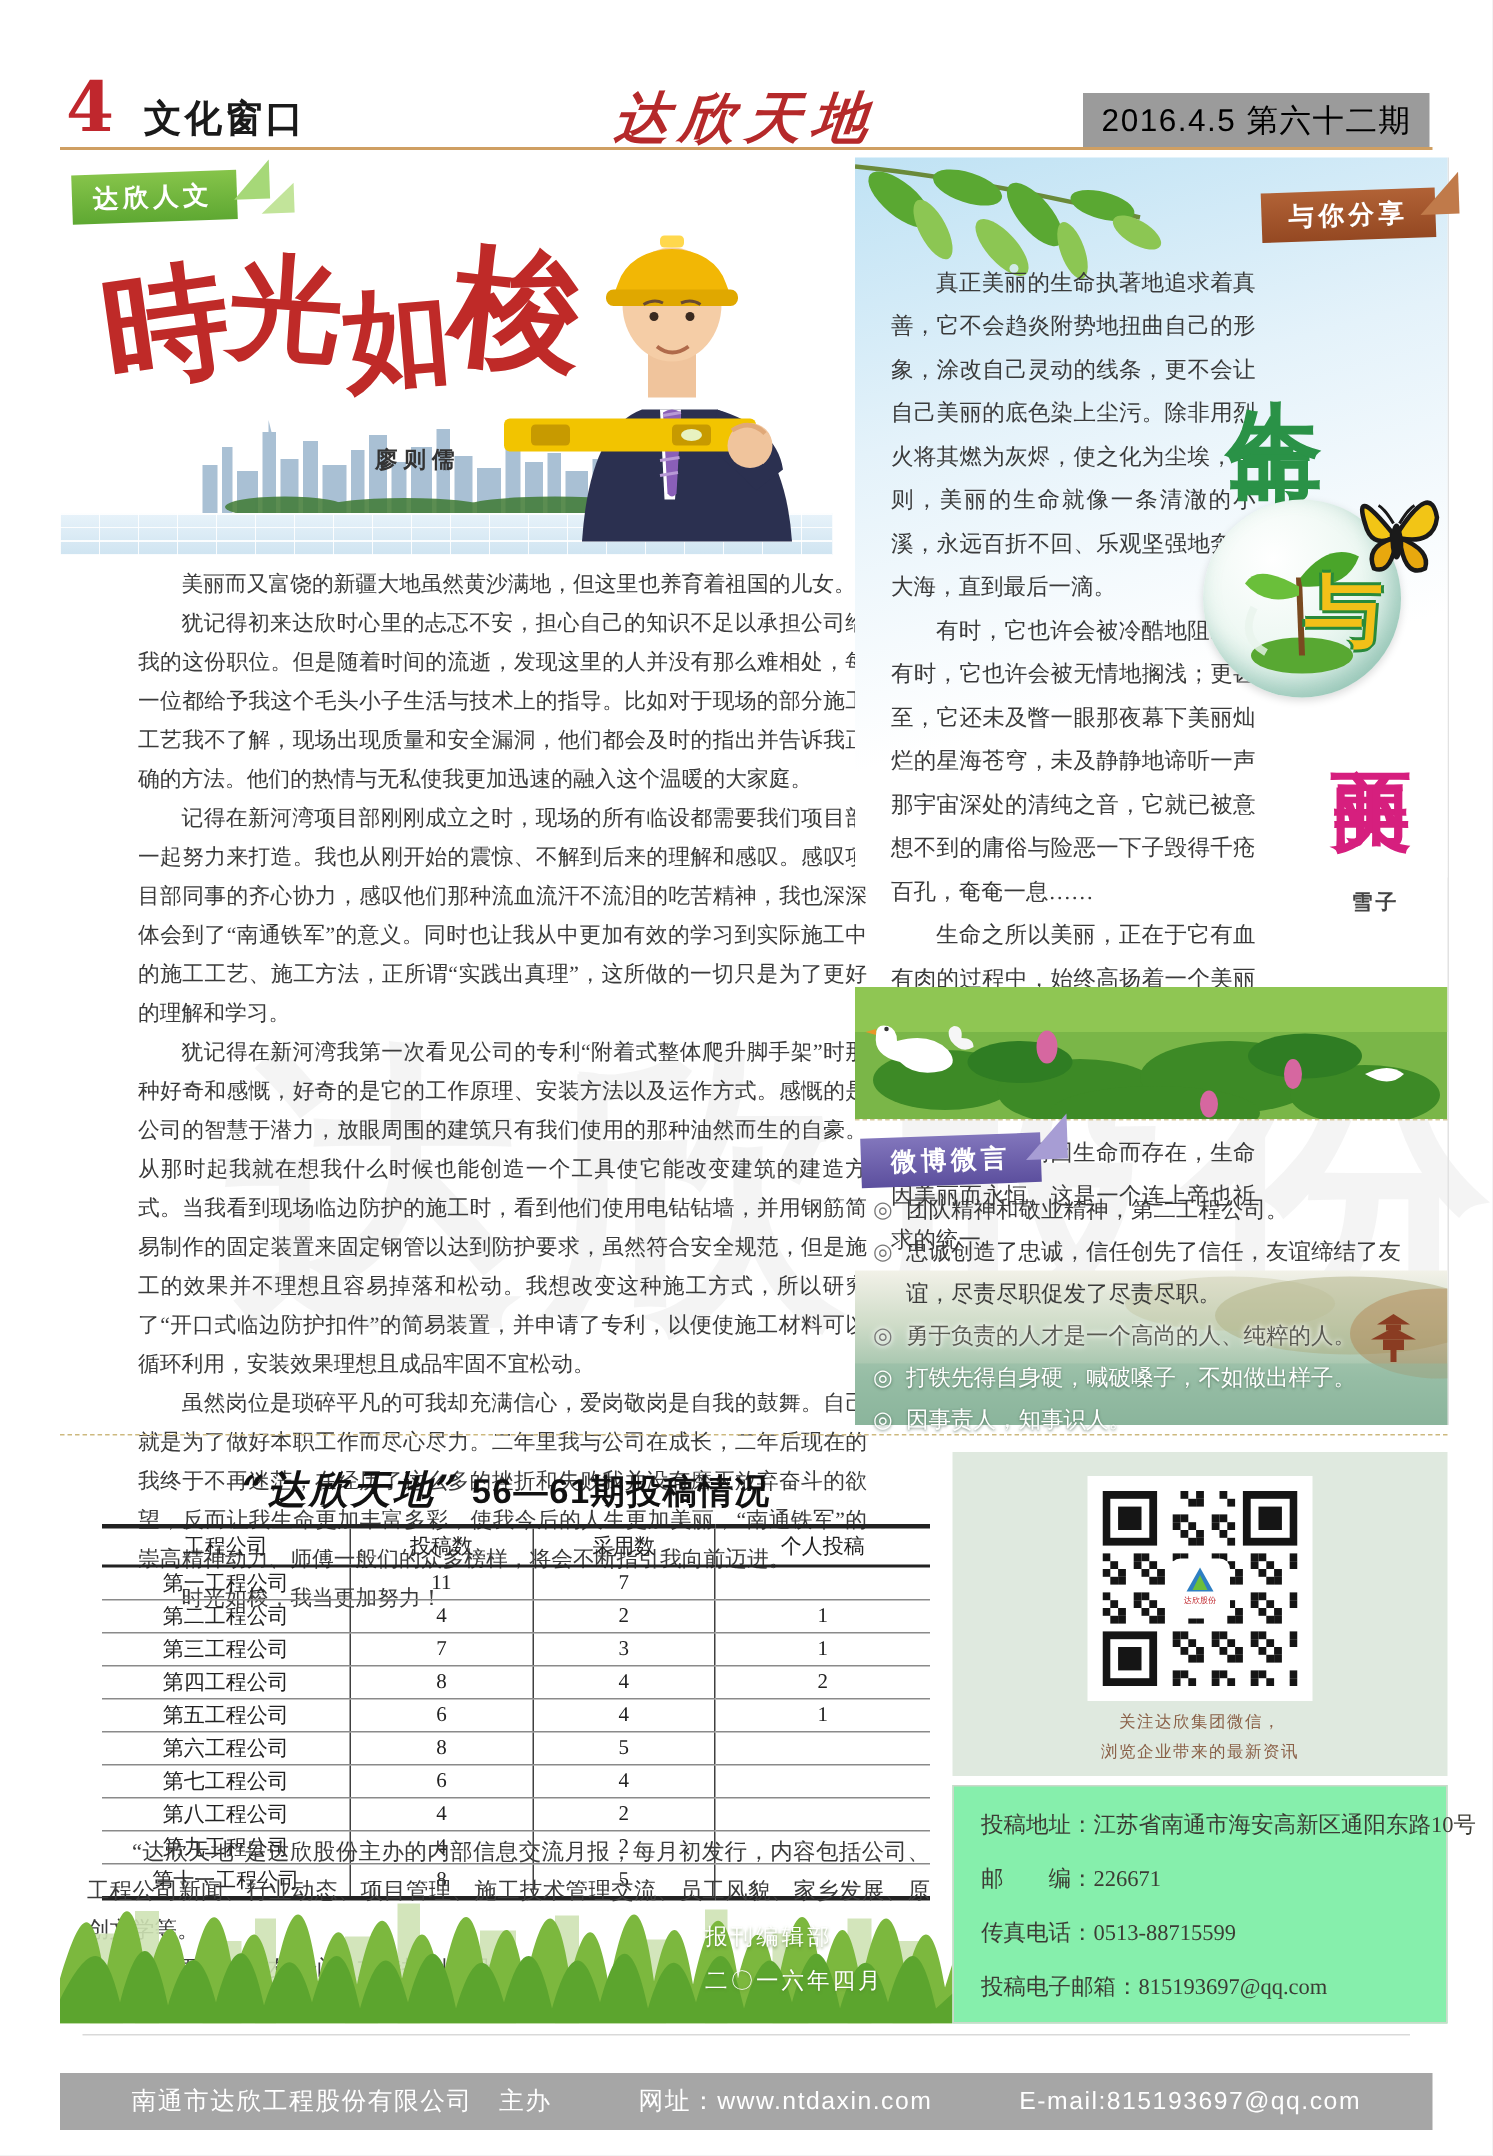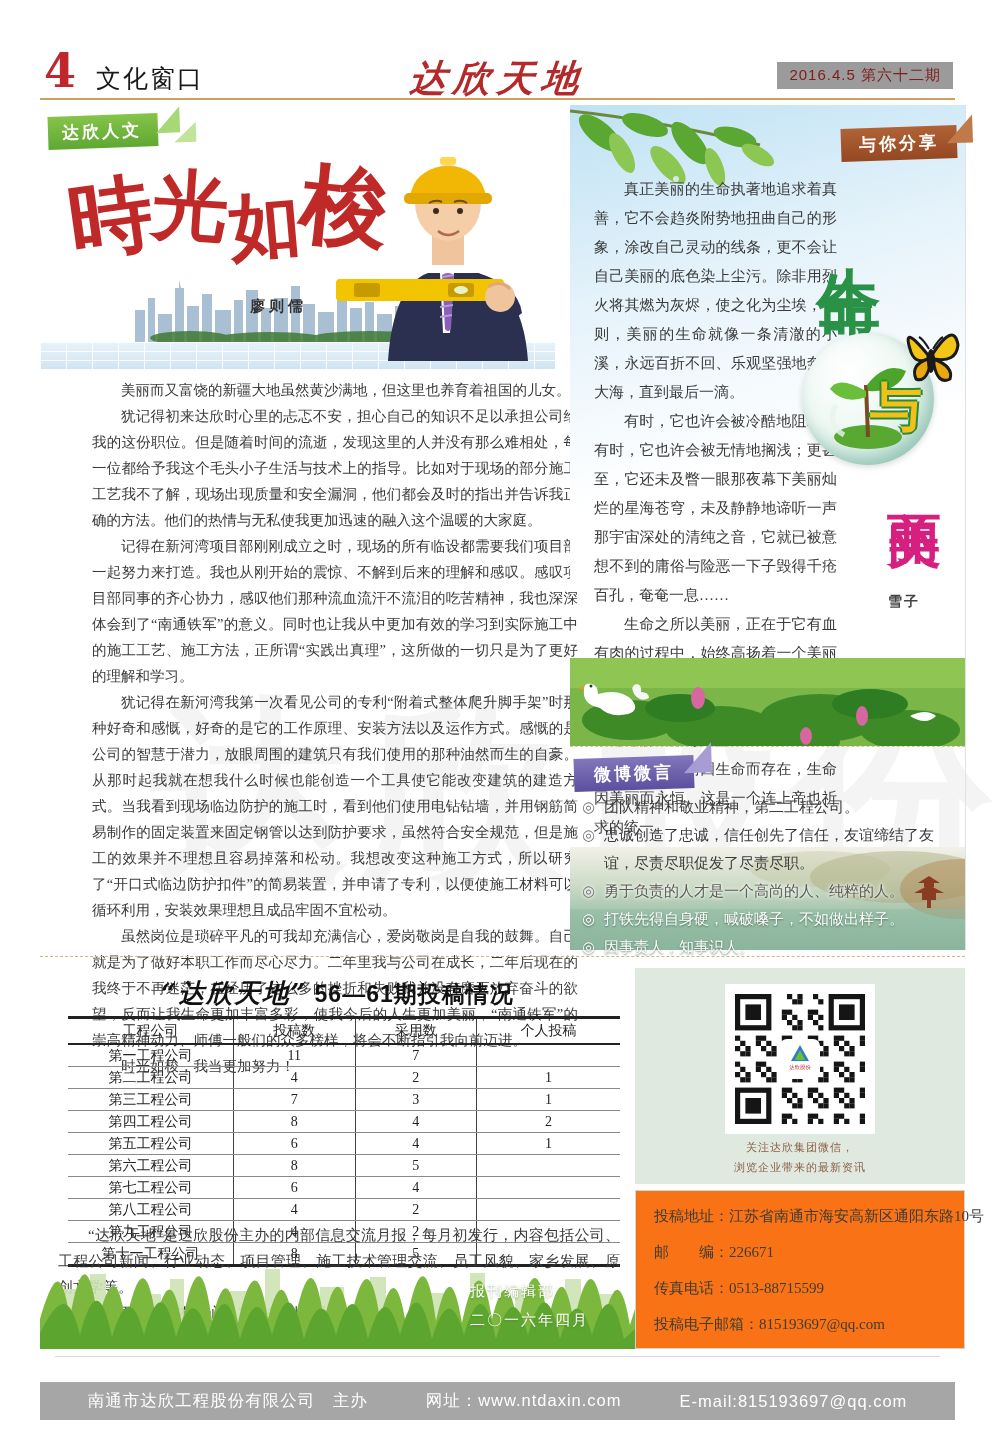--- a/index.html
+++ b/index.html
@@ -1,27 +1,27 @@
 <!DOCTYPE html>
 <html><head>
 <meta charset="utf-8">
 <style>
   html,body{margin:0;padding:0;background:#e9e9e9;}
   .page{position:relative;width:995px;height:1437px;margin:0 auto;background:#ffffff;
         font-family:"Liberation Sans",sans-serif;overflow:hidden;}
   
   .hdr-num{position:absolute;left:44px;top:48px;font-family:"DejaVu Serif",serif;
            font-weight:bold;font-size:46px;color:#c0272d;line-height:1;}
-  .hdr-section{position:absolute;left:96px;top:62px;font-size:25px;font-weight:normal;color:#1a1a1a;
+  .hdr-section{position:absolute;left:96px;top:62px;font-size:25px;font-weight:bold;color:#1a1a1a;
                font-family:"DejaVu Serif",serif;letter-spacing:2px;}
   .hdr-masthead{position:absolute;left:0;right:0;top:54px;text-align:center;
                 font-family:"DejaVu Serif",serif;font-style:italic;font-weight:bold;
                 font-size:37px;color:#b5292a;letter-spacing:7px;transform:skewX(-6deg);}
-  .hdr-issue{position:absolute;right:42px;top:62px;background:#9b9b9b;color:#7f1d1d;
-             font-size:15px;padding:4px 12px;letter-spacing:1px;}
+  .hdr-issue{position:absolute;right:42px;top:62px;background:#9b9b9b;color:#000000;
+             font-size:21px;padding:4px 12px;letter-spacing:1px;}
   .hdr-rule{position:absolute;left:40px;right:40px;top:98px;border-top:2px solid #cf9f62;}
   
   .col-left{position:absolute;left:40px;top:105px;width:515px;height:845px;z-index:2;}
   .col-right{position:absolute;left:570px;top:105px;width:395px;height:845px;
              border-right:1px solid #e2e2e2;z-index:2;}
   
   .watermark{position:absolute;left:150px;top:660px;z-index:1;font-family:"DejaVu Serif",serif;
              font-weight:bold;font-size:200px;letter-spacing:14px;color:rgba(110,110,110,0.08);
              white-space:nowrap;}
   
@@ -72,21 +72,21 @@
          background:radial-gradient(circle at 35% 30%,#ffffff 0%,#eef8f3 45%,#cfe9df 75%,#a8d4c4 100%);
          box-shadow:inset -6px -8px 16px rgba(90,160,140,.45),0 2px 6px rgba(0,0,0,.15);}
   .globe svg{position:absolute;left:14px;top:12px;}
   .vtitle-mid{position:absolute;left:300px;top:268px;font-family:"DejaVu Serif",serif;
               font-weight:bold;font-size:52px;color:#f2c018;
               text-shadow:-2px 0 #2a8a3a,2px 0 #2a8a3a,0 -2px #2a8a3a,0 2px #2a8a3a;}
   .butterfly{position:absolute;left:326px;top:216px;}
   .vtitle-bottom{position:absolute;left:318px;top:362px;writing-mode:vertical-rl;
                  font-family:"DejaVu Serif",serif;font-weight:bold;font-size:54px;line-height:1;
                  letter-spacing:6px;color:#d61f7e;}
-  .vtitle-author{position:absolute;left:318px;top:488px;width:58px;text-align:left;
+  .vtitle-author{position:absolute;left:318px;top:488px;width:58px;text-align:center;
                  font-size:14px;font-weight:bold;color:#444;letter-spacing:2px;}
   .swan-strip{position:absolute;left:0;top:553px;width:100%;height:88px;overflow:hidden;
               border-bottom:1px dashed #d8c89a;}
   
   .ribbon-weibo{position:absolute;left:4px;top:652px;background:linear-gradient(180deg,#8276bc,#5c4f9e);
                 color:#fff;font-size:17px;font-weight:bold;letter-spacing:3px;padding:5px 20px;
                 transform:rotate(-2deg);}
   .ribbon-weibo:after{content:"";position:absolute;right:-18px;top:-12px;border-style:solid;
           border-width:0 0 30px 28px;border-color:transparent transparent #a79dd4 transparent;}
   .lake-strip{position:absolute;left:0;top:742px;width:100%;height:103px;overflow:hidden;
@@ -129,21 +129,21 @@
            border-radius:5px;box-shadow:0 0 0 2px #fff;text-align:center;}
   .qr-logo .tri{width:0;height:0;margin:4px auto 0;border-left:9px solid transparent;
            border-right:9px solid transparent;border-bottom:16px solid #2e7fc2;position:relative;}
   .qr-logo .tri:after{content:"";position:absolute;left:-5px;top:5px;border-left:5px solid transparent;
            border-right:5px solid transparent;border-bottom:10px solid #6cbf3a;}
   .qr-logo .lbl{font-size:6px;color:#c0272d;letter-spacing:0;display:block;margin-top:2px;
                 transform:scale(.9);}
   .wechat-cap{position:absolute;left:0;width:100%;text-align:center;color:#8a6148;
               font-family:"Liberation Serif",serif;font-size:11px;letter-spacing:1px;}
   .cap1{top:172px;} .cap2{top:192px;}
-  .contact-panel{position:absolute;left:0;top:222px;width:328px;height:157px;background:#f97316;
+  .contact-panel{position:absolute;left:0;top:222px;width:328px;height:157px;background:#86efac;
                  border:1px solid #ccd8ca;}
   .contact-line{position:absolute;left:18px;font-family:"Liberation Serif",serif;font-size:15px;
                 color:#3c3c34;white-space:nowrap;}
   .cl0{top:16px;} .cl1{top:52px;} .cl2{top:88px;} .cl3{top:124px;}
   
   .pre-footer{position:absolute;left:55px;right:55px;top:1356px;border-top:1px solid #d9d9d9;}
   .footer-bar{position:absolute;left:40px;top:1382px;width:915px;height:38px;background:#a6a6a6;
               display:flex;align-items:center;justify-content:center;gap:58px;color:#fff;
               font-size:16.5px;letter-spacing:1px;}
 </style>

